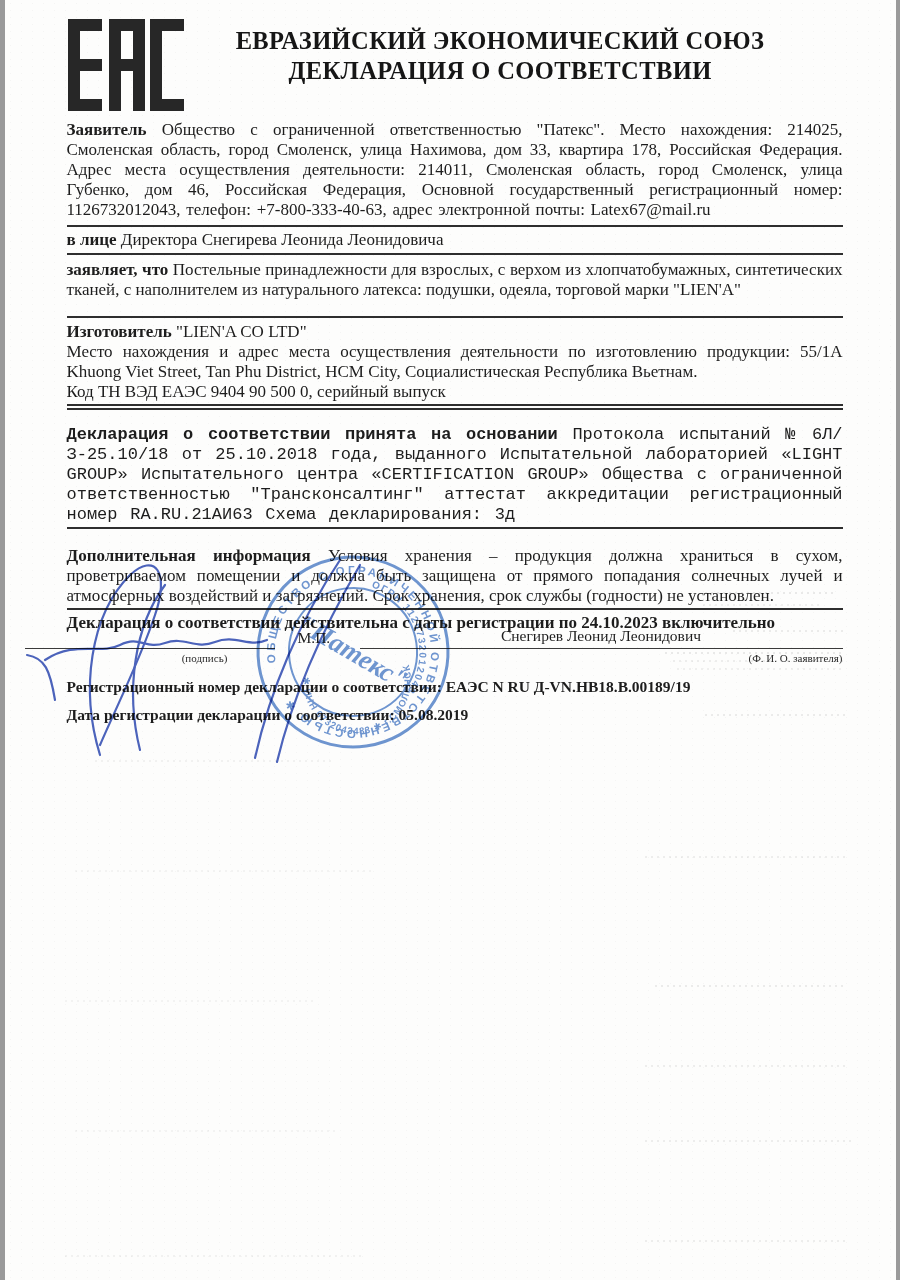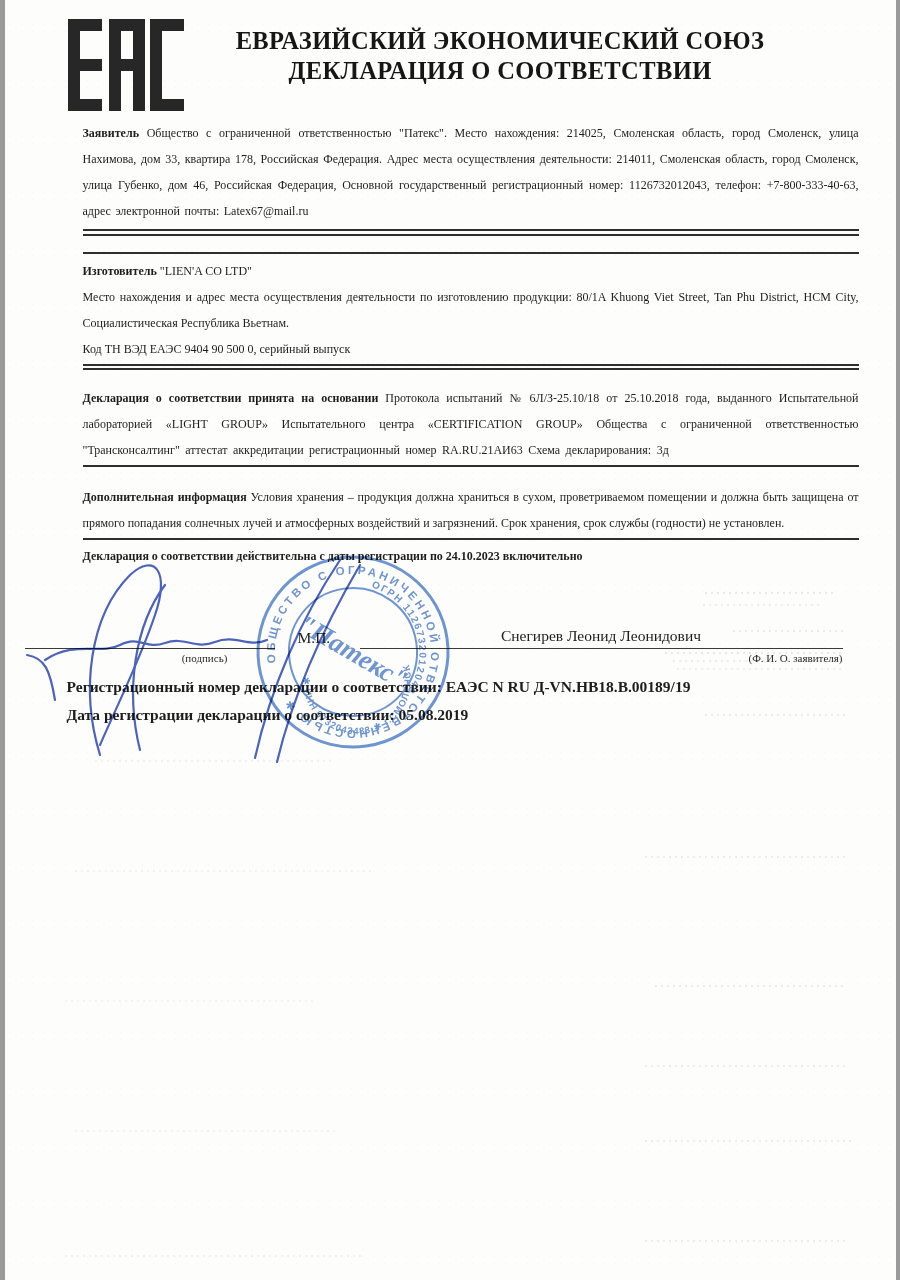--- a/index.html
+++ b/index.html
@@ -6,29 +6,29 @@
   .page{position:relative;width:891px;height:1280px;margin:0 auto;background:#fdfdfc;
         font-family:"Liberation Serif","DejaVu Serif",serif;color:#1d1d1d;overflow:hidden;}
   .speckle{position:absolute;inset:0;pointer-events:none;
         background-image:radial-gradient(rgba(70,70,70,.045) .6px,transparent .8px);
         background-size:11px 7px;}
   
   .eac{position:absolute;left:63px;top:18px;width:118px;height:94px;}
   .titles{position:absolute;left:172px;right:72px;top:26px;text-align:center;
         font-weight:bold;font-size:24.5px;line-height:30px;letter-spacing:.4px;color:#161616;}
   
-  .content{position:absolute;left:78px;top:120px;width:776px;font-size:12px;line-height:26px;}
+  .content{position:absolute;left:62px;top:120px;width:776px;font-size:17px;line-height:20px;}
   .content p{margin:0;text-align:justify;}
   .rule{border-top:2px solid #2e2e2e;height:0;}
   #p-applicant{word-spacing:1.5px;}
   .r1{margin-top:5px;} #p-inface{margin-top:3px;text-align:left;} .r2{margin-top:3px;}
   #p-declares{margin-top:5px;} .r3{margin-top:16px;}
   #p-manuf{margin-top:4px;text-align:left;} .r4{margin-top:2px;}
   #p-complies{margin-top:3px;word-spacing:4.5px;} .r5{margin-top:2px;}
-  #p-basis{margin-top:15px;word-spacing:2.5px;} .r6{margin-top:2px;}
+  #p-basis{margin-top:15px;word-spacing:2.5px;font-family:Liberation Mono, monospace;} .r6{margin-top:2px;}
   #p-additional{margin-top:17px;} .r7{margin-top:2px;}
   #p-validity{margin-top:3px;font-weight:bold;text-align:left;}
   
   .sigline{position:absolute;border-top:1.6px solid #3a3a3a;height:0;}
   .sig-l{left:20px;top:648px;width:250px;}
   .sig-r{left:355px;top:648px;width:483px;}
   .cap{position:absolute;font-size:11px;color:#2a2a2a;text-align:center;}
   .cap-podpis{left:140px;top:652px;width:120px;}
   .cap-fio{left:355px;top:652px;width:483px;text-align:right;}
   .mp{position:absolute;left:293px;top:629px;font-size:15.5px;}
@@ -72,24 +72,26 @@
   </svg>
 
   <div class="titles">
     <div>ЕВРАЗИЙСКИЙ ЭКОНОМИЧЕСКИЙ СОЮЗ</div>
     <div>ДЕКЛАРАЦИЯ О СООТВЕТСТВИИ</div>
   </div>
 
   <div class="content">
     <p id="p-applicant"><b>Заявитель</b> <span>Общество с ограниченной ответственностью "Патекс". Место нахождения: 214025, Смоленская область, город Смоленск, улица Нахимова, дом 33, квартира 178, Российская Федерация. Адрес места осуществления деятельности: 214011, Смоленская область, город Смоленск, улица Губенко, дом 46, Российская Федерация, Основной государственный регистрационный номер: 1126732012043, телефон: +7-800-333-40-63, адрес электронной почты: Latex67@mail.ru</span></p>
     <div class="rule r1"></div>
+    <p id="p-inface"><b>в лице</b> <span>Директора Снегирева Леонида Леонидовича</span></p>
     <div class="rule r2"></div>
+    <p id="p-declares"><b>заявляет, что</b> <span>Постельные принадлежности для взрослых, с верхом из хлопчатобумажных, синтетических тканей, с наполнителем из натурального латекса: подушки, одеяла, торговой марки "LIEN'A"</span></p>
     <div class="rule r3"></div>
     <p id="p-manuf"><b>Изготовитель</b> <span>"LIEN'A CO LTD"</span></p>
-    <p>Место нахождения и адрес места осуществления деятельности по изготовлению продукции: 80/1A Khuong Viet Street, Tan Phu District, HCM City, Социалистическая Республика Вьетнам.</p>
+    <p>Место нахождения и адрес места осуществления деятельности по изготовлению продукции: 55/1A Khuong Viet Street, Tan Phu District, HCM City, Социалистическая Республика Вьетнам.</p>
     <p style="text-align:left;">Код ТН ВЭД ЕАЭС 9404 90 500 0, серийный выпуск</p>
     <div class="rule r4"></div>
     <div class="rule r5"></div>
     <p id="p-basis"><b>Декларация о соответствии принята на основании</b> <span>Протокола испытаний № 6Л/З-25.10/18 от 25.10.2018 года, выданного Испытательной лабораторией «LIGHT GROUP» Испытательного центра «CERTIFICATION GROUP» Общества с ограниченной ответственностью "Трансконсалтинг" аттестат аккредитации регистрационный номер RA.RU.21АИ63 Схема декларирования: 3д</span></p>
     <div class="rule r6"></div>
     <p id="p-additional"><b>Дополнительная информация</b> <span>Условия хранения – продукция должна храниться в сухом, проветриваемом помещении и должна быть защищена от прямого попадания солнечных лучей и атмосферных воздействий и загрязнений. Срок хранения, срок службы (годности) не установлен.</span></p>
     <div class="rule r7"></div>
     <p id="p-validity">Декларация о соответствии действительна с даты регистрации по 24.10.2023 включительно</p>
   </div>
 

